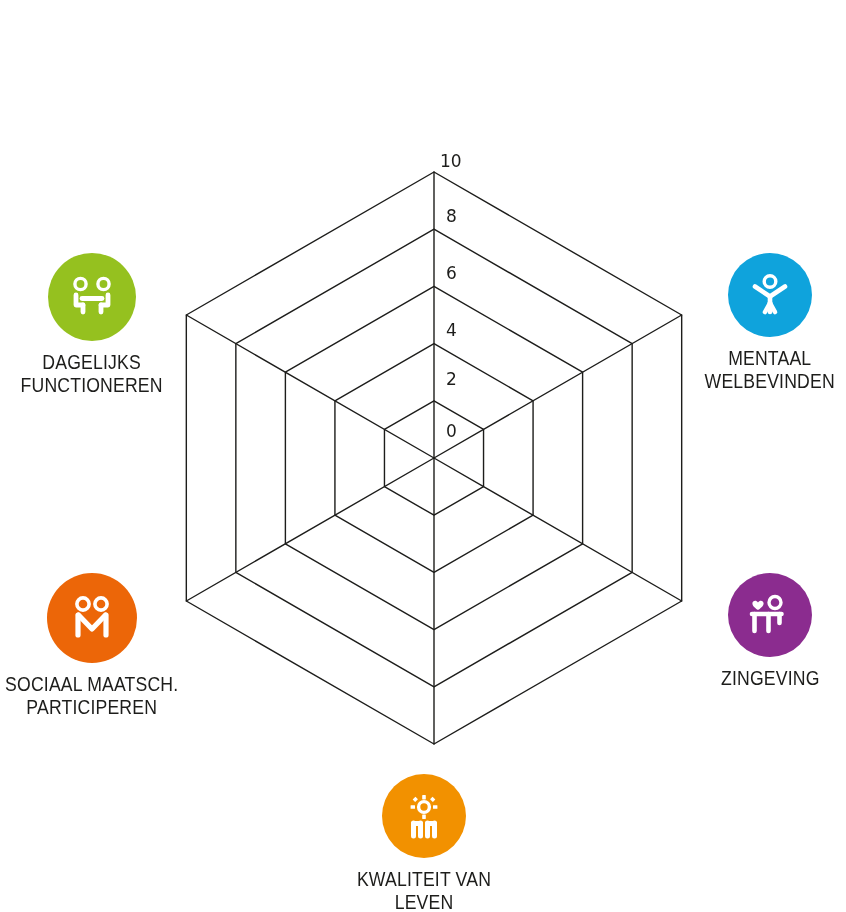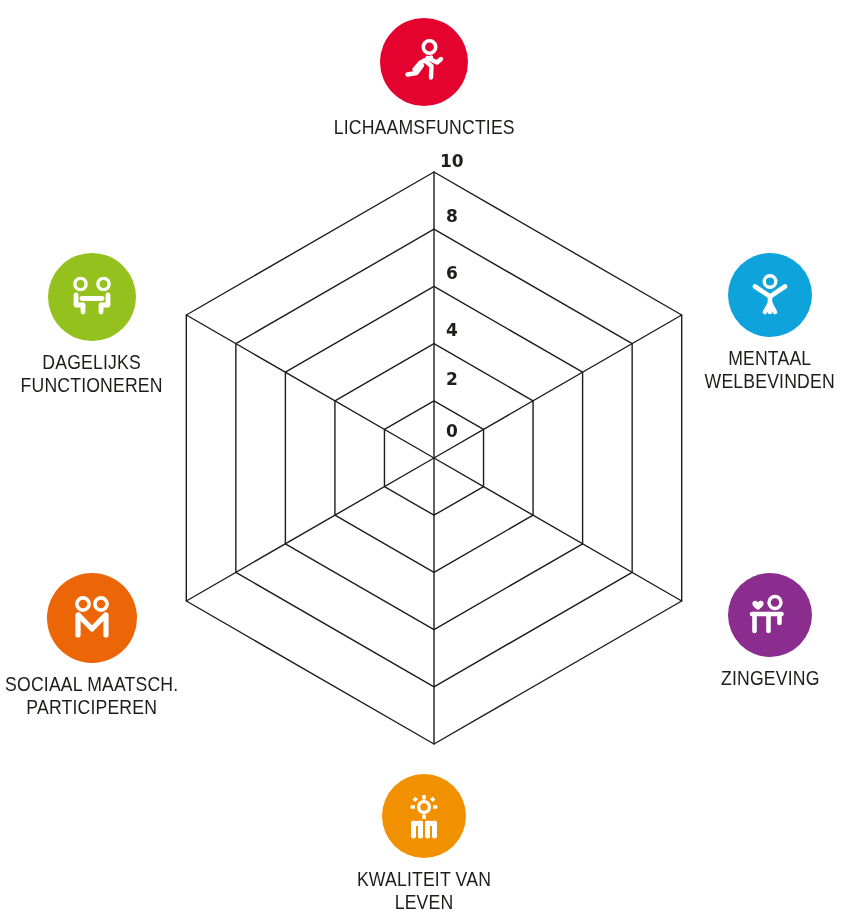--- a/index.html
+++ b/index.html
@@ -13,21 +13,21 @@
   }
   #stage{position:relative;width:846px;height:912px;}
 
   
   #web{position:absolute;left:0;top:0;width:846px;height:912px;}
 
   
   .scale-label{
     position:absolute;
     font-family:"DejaVu Sans","Liberation Sans",sans-serif;
-    font-weight:700;
+    font-weight:400;
     font-size:17px;
     line-height:1;
     color:#1d1d1b;
     white-space:nowrap;
   }
 
   
   .node{
     position:absolute;
     display:flex;
@@ -89,34 +89,20 @@
 
   <div id="scale-labels">
       <div class="scale-label" style="left: 440px; top: 153px;">10</div>
       <div class="scale-label" style="left: 446px; top: 208px;">8</div>
       <div class="scale-label" style="left: 446px; top: 265px;">6</div>
       <div class="scale-label" style="left: 446px; top: 322px;">4</div>
       <div class="scale-label" style="left: 446px; top: 371px;">2</div>
       <div class="scale-label" style="left: 446px; top: 423px;">0</div>
     </div>
 
-  <div class="node" id="node-lichaamsfuncties">
-    <div class="badge" style="width:88px;height:88px;background:#E4032E;">
-      <span>
-        <svg width="52" height="52" viewBox="0 0 52 52">
-          <circle cx="31.5" cy="11" r="6.2" fill="none" stroke="#fff" stroke-width="3.6"></circle>
-          <path d="M33 21.5 L22.5 26.5 L16.5 33.5" fill="none" stroke="#fff" stroke-width="4.4" stroke-linecap="round" stroke-linejoin="round"></path>
-          <path d="M26.5 24.5 L33.5 30 L33 41.5" fill="none" stroke="#fff" stroke-width="4.4" stroke-linecap="round" stroke-linejoin="round"></path>
-          <path d="M24 29.5 L18.5 37 L9.5 38.5" fill="none" stroke="#fff" stroke-width="4.4" stroke-linecap="round" stroke-linejoin="round"></path>
-          <path d="M29.5 22 L39 26.5 L43 23" fill="none" stroke="#fff" stroke-width="4.4" stroke-linecap="round" stroke-linejoin="round"></path>
-        </svg>
-      </span>
-    </div>
-    <div class="node-label">LICHAAMSFUNCTIES</div>
-  </div>
 
   <div class="node" id="node-mentaal-welbevinden">
     <div class="badge" style="width:84px;height:84px;background:#0FA3DC;">
       <span>
         <svg width="48" height="48" viewBox="0 0 48 48">
           <circle cx="24" cy="10.5" r="5.8" fill="none" stroke="#fff" stroke-width="3.4"></circle>
           <path d="M9 15.5 L24 25.5 L39 15.5" fill="none" stroke="#fff" stroke-width="4.6" stroke-linecap="round" stroke-linejoin="round"></path>
           <path d="M24 25.5 L24 41" fill="none" stroke="#fff" stroke-width="4.6" stroke-linecap="round"></path>
           <path d="M24 32 L19 41" fill="none" stroke="#fff" stroke-width="4.6" stroke-linecap="round"></path>
           <path d="M24 32 L29 41" fill="none" stroke="#fff" stroke-width="4.6" stroke-linecap="round"></path>

